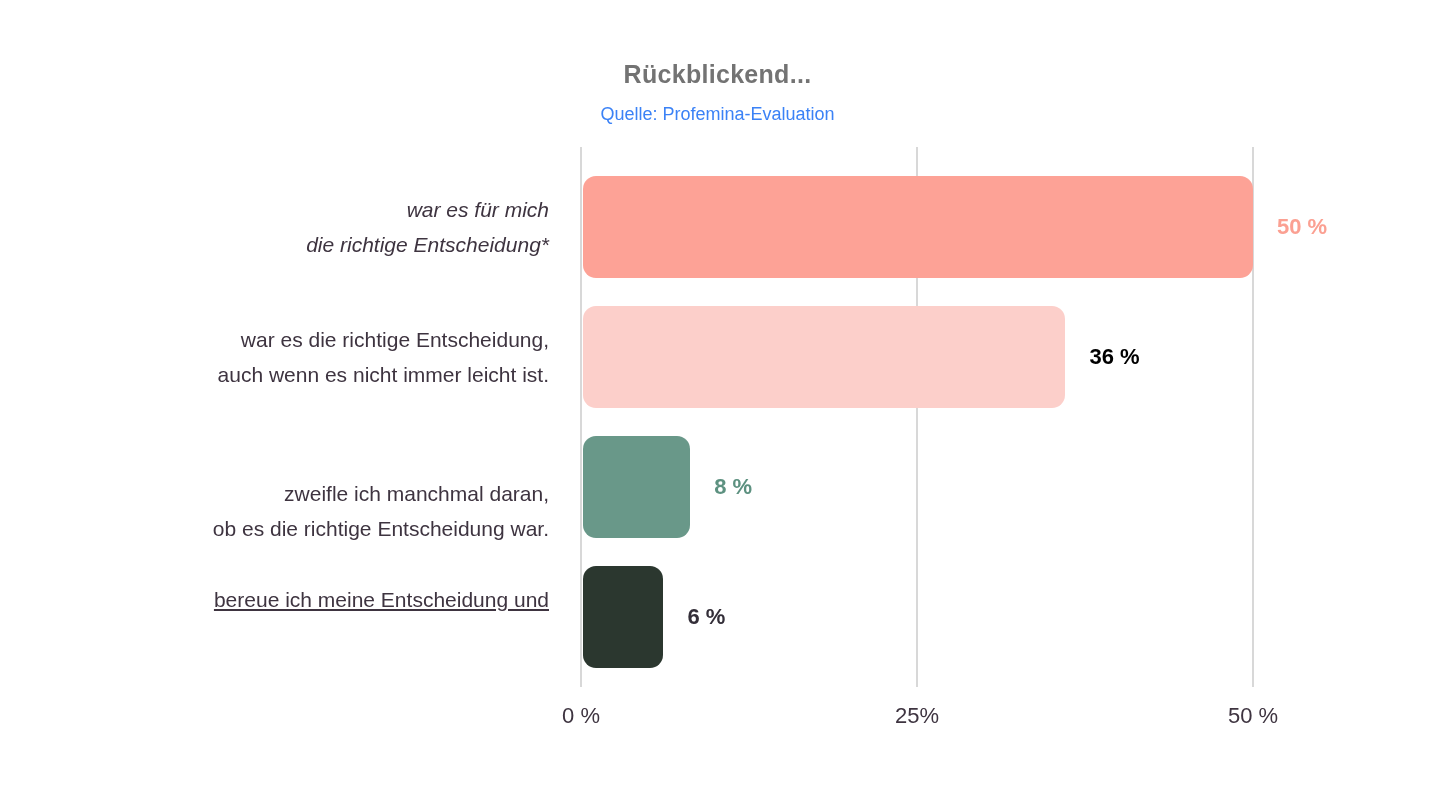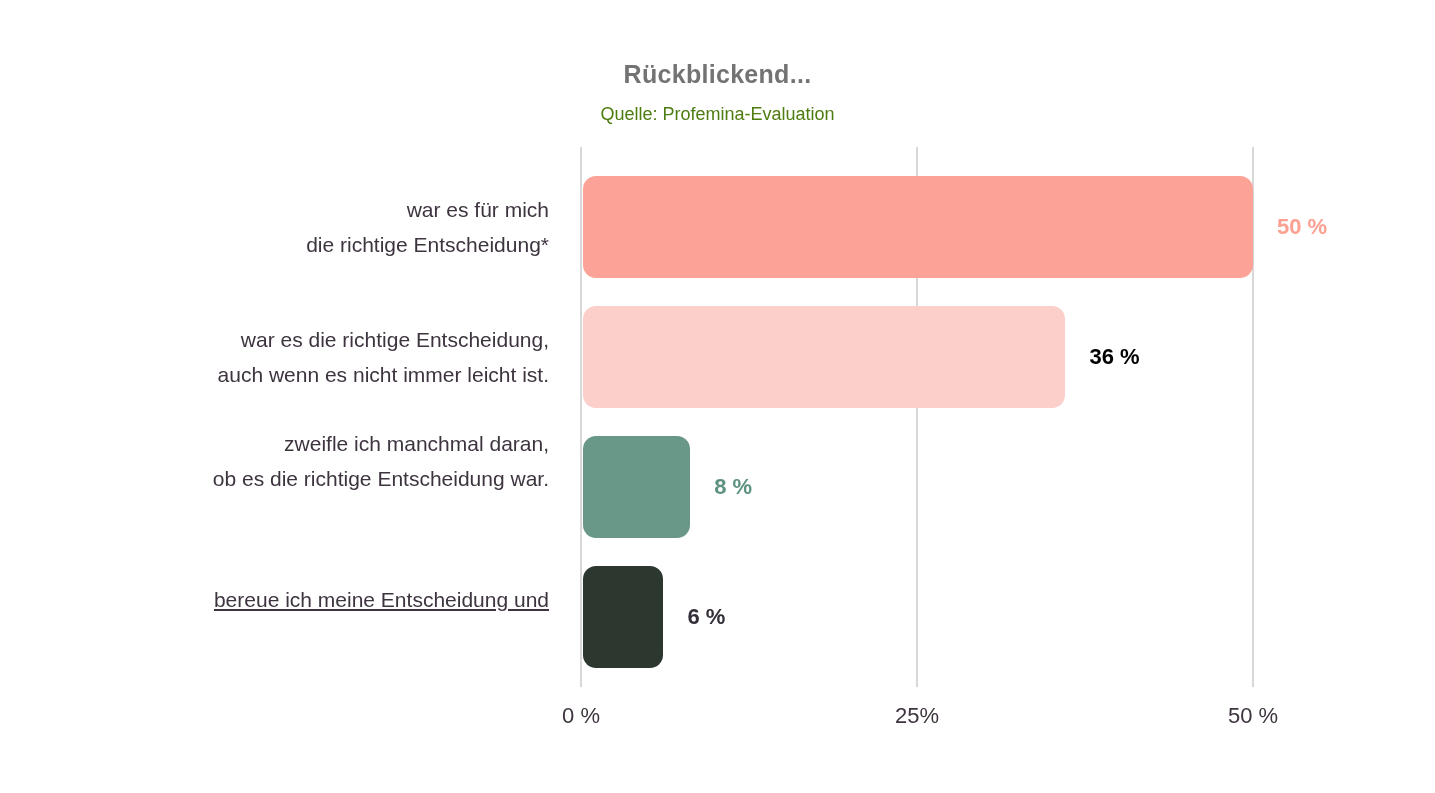--- a/index.html
+++ b/index.html
@@ -26,21 +26,21 @@
     color: #737373;
   }
   .chart-subtitle {
     position: absolute;
     top: 104px;
     left: 0;
     width: 100%;
     text-align: center;
     font-size: 18px;
     font-weight: 400;
-    color: #4d7c0f;
+    color: #3b82f6;
   }
   .plot {
     position: absolute;
     left: 581px;
     top: 147px;
     width: 672px;
     height: 540px;
   }
   .gridline {
     position: absolute;
@@ -90,29 +90,29 @@
     <div class="gridline" style="left: 0px; background: rgb(216, 216, 216);"></div>
     <div class="gridline" style="left: 336px; background: rgb(216, 216, 216);"></div>
     <div class="gridline" style="left: 672px; background: rgb(216, 216, 216);"></div>
     <div class="bar" style="top: 29px; left: 2px; width: 670px; height: 102px; background: rgb(253, 162, 150);"></div>
     <div class="bar" style="top: 159px; left: 2px; width: 482.4px; height: 102px; background: rgb(252, 207, 202);"></div>
     <div class="bar" style="top: 289px; left: 2px; width: 107.2px; height: 102px; background: rgb(105, 152, 137);"></div>
     <div class="bar" style="top: 419px; left: 2px; width: 80.4px; height: 102px; background: rgb(43, 55, 47);"></div>
   </div>
 
 <div id="cat-labels">
-    <div class="cat-label" style="top: 192px;">
+    <div class="cat-label" style="top: 192px; font-style: italic;">
       <div>war es für mich</div>
       <div>die richtige Entscheidung*</div>
     </div>
     <div class="cat-label" style="top: 322px;">
       <div>war es die richtige Entscheidung,</div>
       <div>auch wenn es nicht immer leicht ist.</div>
     </div>
-    <div class="cat-label" style="top: 426px;">
+    <div class="cat-label" style="top: 476px;">
       <div>zweifle ich manchmal daran,</div>
       <div>ob es die richtige Entscheidung war.</div>
     </div>
     <div class="cat-label" style="top: 582px; text-decoration: underline;">
       <div>bereue ich meine Entscheidung und</div>
     </div>
   </div>
 
 <div id="val-labels">
     <div class="val-label" style="left: 1277px; top: 214px; color: rgb(251, 160, 146);">50 %</div>

